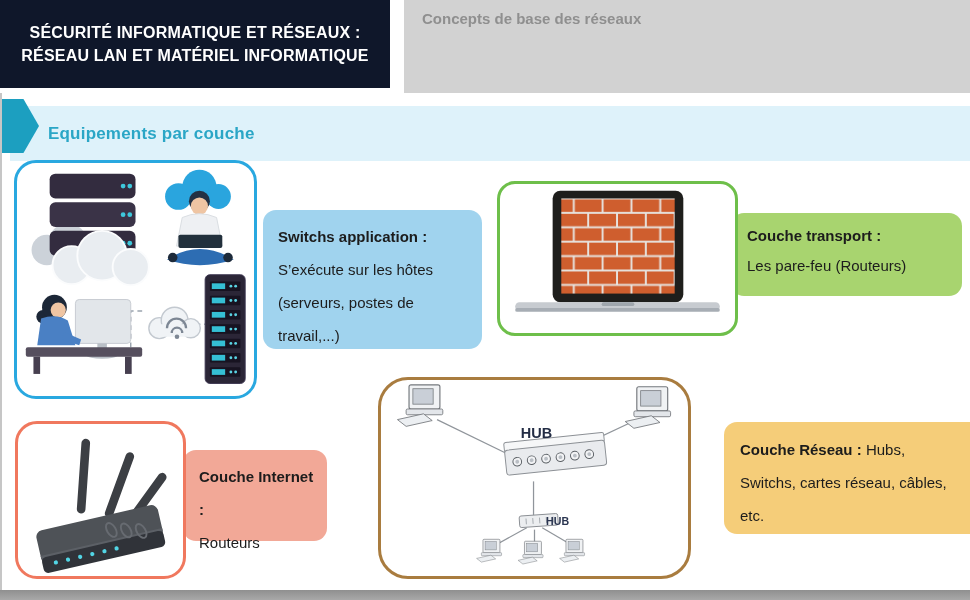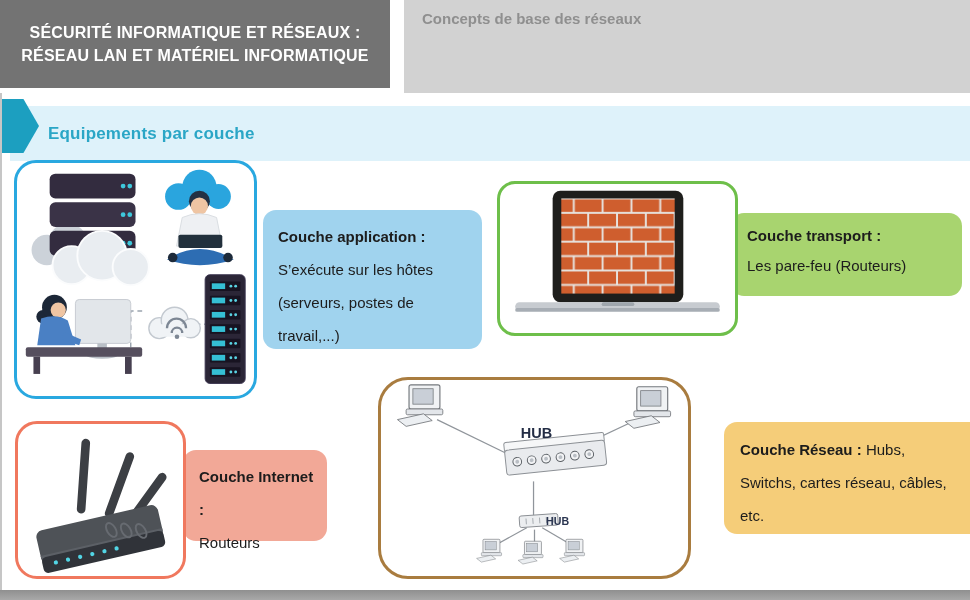--- a/index.html
+++ b/index.html
@@ -1,20 +1,20 @@
 <!DOCTYPE html>
 <html><head>
 <meta charset="utf-8">
 <style>
   html,body{margin:0;padding:0;background:#ffffff;}
   .slide{position:relative;width:970px;height:600px;background:#fff;overflow:hidden;
          font-family:"Liberation Sans",sans-serif;}
 
   
-  .title-box{position:absolute;left:0;top:0;width:390px;height:88px;background:#737373;
+  .title-box{position:absolute;left:0;top:0;width:390px;height:88px;background:#0f172a;
              display:flex;align-items:center;justify-content:center;box-sizing:border-box;padding:0 14px;}
   .title-box .t{color:#fff;font-weight:700;font-size:16px;line-height:1.45;text-align:center;letter-spacing:.2px;}
   .gray-strip{position:absolute;left:404px;top:0;width:566px;height:93px;background:#d2d2d2;}
   .subtitle{padding:10px 0 0 18px;color:#8f8f8f;font-weight:700;font-size:15px;}
   .topic-bar{position:absolute;left:0;top:39px;width:100%;height:49px;background:#f0785f;
              display:flex;align-items:center;box-sizing:border-box;padding-left:18px;
              color:#fff;font-weight:700;font-size:15px;}
 
   
   .banner-strip{position:absolute;left:10px;top:106px;width:960px;height:55px;background:#def2fa;
@@ -154,21 +154,21 @@
             <circle cx="32" cy="87" r="1.5" fill="#5ad4e4"></circle>
           <rect x="5" y="97" width="32" height="10" rx="1" fill="#171321"></rect>
             <rect x="7" y="99" width="14" height="6" fill="#35bfd4"></rect>
             <circle cx="27" cy="102" r="1.5" fill="#5ad4e4"></circle>
             <circle cx="32" cy="102" r="1.5" fill="#5ad4e4"></circle>
         </g>
       </g>
     </svg>
   </div>
   <div class="label" id="label-app">
-    <p><b>Couche application :</b>
+    <p><b>Switchs application :</b>
        <span>S’exécute sur les hôtes (serveurs, postes de travail,...)</span></p>
   </div>
 
   <div class="imgbox" id="box-transport">
     <svg width="233" height="147" viewBox="0 0 239 153" xmlns="http://www.w3.org/2000/svg">
       <defs>
         <pattern id="brick" width="30" height="30" patternUnits="userSpaceOnUse">
           <rect width="30" height="30" fill="#e7e4e0"></rect>
           <rect x="0" y="0" width="28" height="13" fill="#cf5e2e"></rect>
           <rect x="-15" y="15" width="28" height="13" fill="#cf5e2e"></rect>

